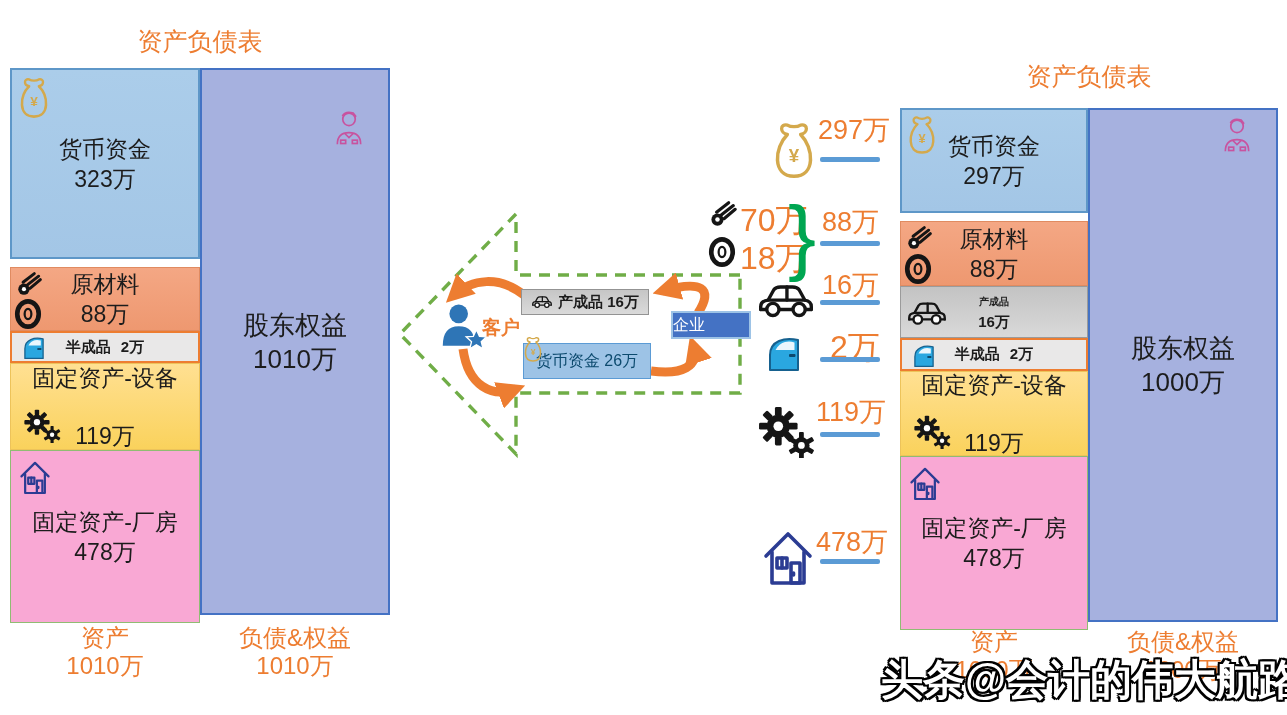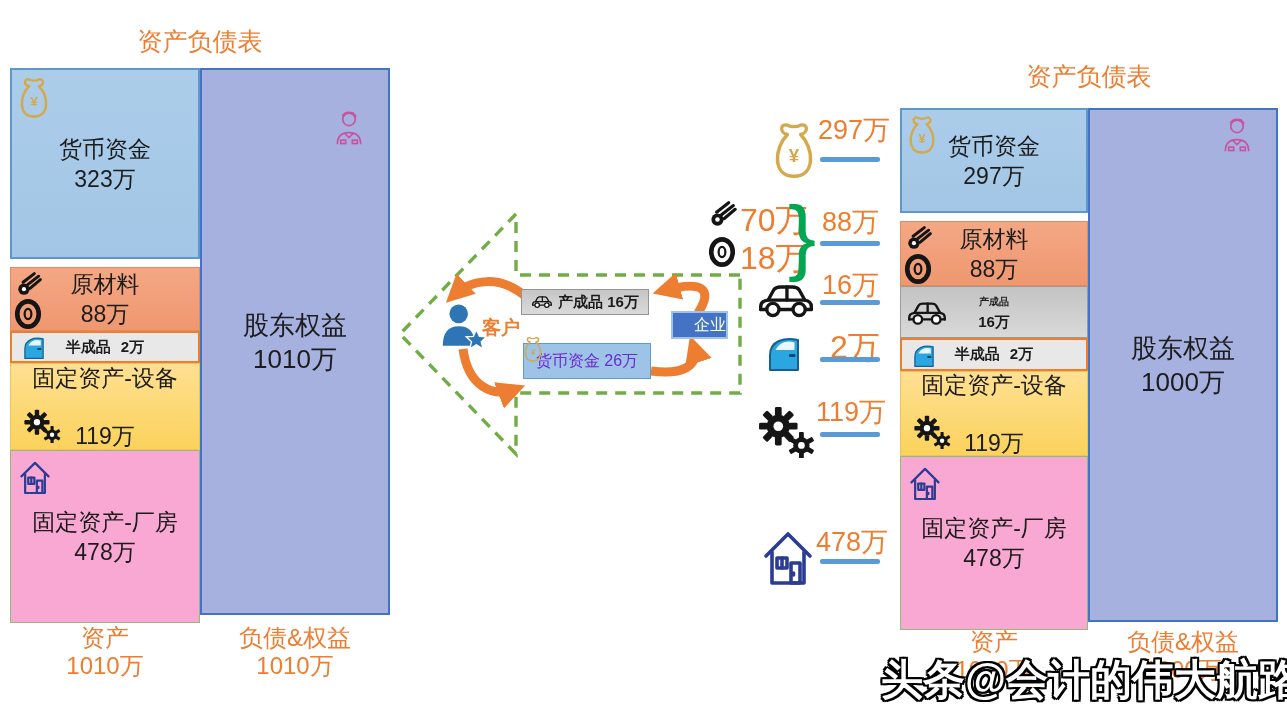--- a/index.html
+++ b/index.html
@@ -34,24 +34,24 @@
   .uline { position:absolute; width:60px; height:5px; background:#5B9BD5; border-radius:2px; }
   .brace { position:absolute; color:#00A651; font-size:84px; line-height:72px; font-weight:400; }
 
   .goods-box { position:absolute; left:521px; top:289px; width:128px; height:26px; z-index:6;
     background:linear-gradient(180deg,#C6C6C6,#DADADA); border:1px solid #939393;
     display:flex; align-items:center; justify-content:center; gap:5px; }
   .goods-box span { font-size:15px; font-weight:bold; color:#1c1c1c; white-space:nowrap; }
   .money-box { position:absolute; left:523px; top:343px; width:128px; height:36px; z-index:6;
     background:#9DC3E6; border:1.5px solid #5B9BD5;
     display:flex; align-items:center; justify-content:center; }
-  .money-box span { font-size:16px; color:#6d28d9; white-space:nowrap;text-align:right; }
-  .ent-box { position:absolute; left:671px; top:311px; width:57px; height:28px; z-index:6;
+  .money-box span { font-size:16px; color:#0c4a6e; white-space:nowrap;text-align:right; }
+  .ent-box { position:absolute; left:671px; top:311px; width:80px; height:28px; z-index:6;
     background:#4472C4; border:2px solid #9DC3E6;
-    display:flex; align-items:center; justify-content:flex-end; }
+    display:flex; align-items:center; justify-content:flex-start; }
   .ent-box span { font-size:16px; color:#fff; white-space:nowrap; }
   .cust-lbl { position:absolute; left:482px; top:315px; font-size:19px; font-weight:bold; color:#ED7D31; white-space:nowrap; z-index:6; }
 
   .watermark { position:absolute; left:881px; top:652px; z-index:30;
     font-size:42px; font-weight:bold; color:#fff; white-space:nowrap;
     text-shadow:-2px -2px 0 #000, 2px -2px 0 #000, -2px 2px 0 #000, 2px 2px 0 #000,
                  0 -2px 0 #000, 0 2px 0 #000, -2px 0 0 #000, 2px 0 0 #000; }
 
   svg.overlay { position:absolute; left:0; top:0; z-index:3; }
   .boxes { z-index:6; }

